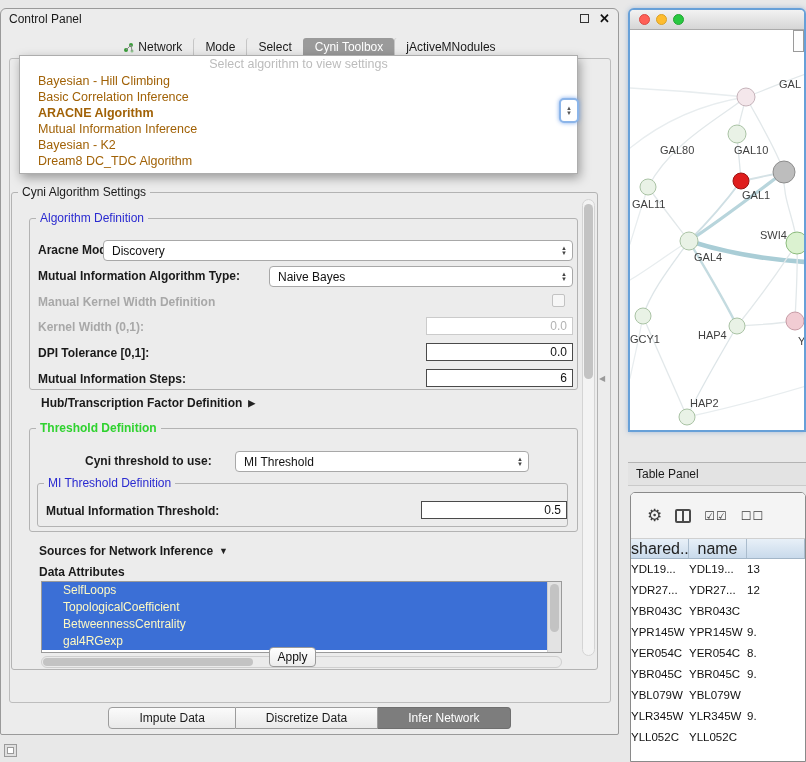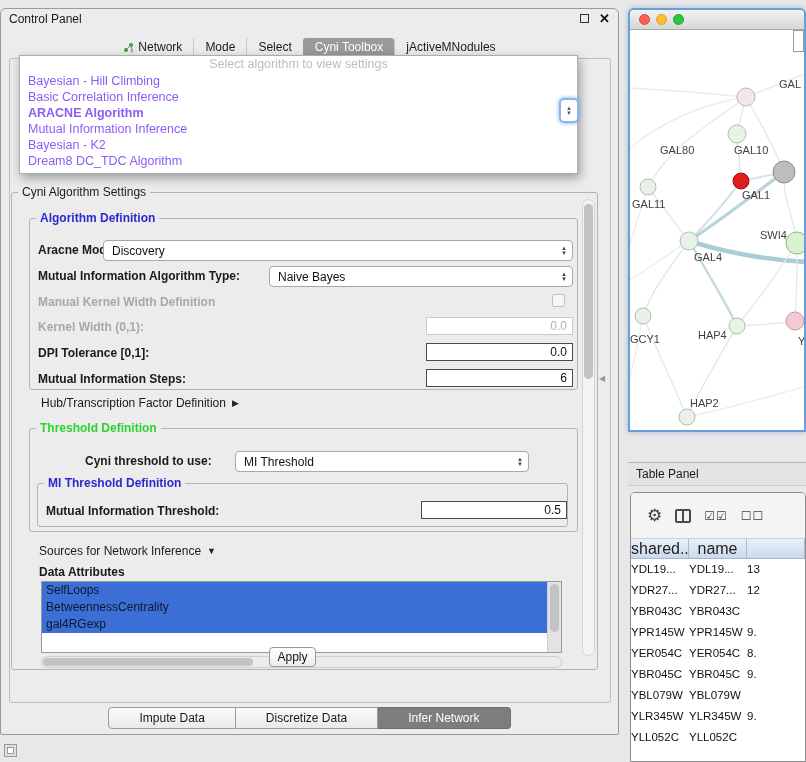--- a/index.html
+++ b/index.html
@@ -17,42 +17,42 @@
 .tab{display:flex;align-items:center;gap:4px;padding:2px 11px 3px;color:#1a1a1a;border-radius:3px 3px 0 0;white-space:nowrap}
 .tab + .tab{border-left:1px solid #c6c6c6}
 .tab.active{background:#9a9a9a;color:#fff;border-left-color:transparent}
 .frame{position:absolute;left:8px;top:49px;width:602px;height:645px;border:1px solid #bdbdbd;border-radius:3px}
 
 #combo-remnant{position:absolute;left:558px;top:89px;width:20px;height:25px;background:#fff;border:2px solid #8cb5e9;border-radius:5px;box-shadow:0 0 4px rgba(110,160,235,.9);z-index:60;display:flex;flex-direction:column;align-items:center;justify-content:center}
 #combo-remnant i{font-style:normal;font-size:6px;line-height:5px;color:#555}
 
 #algo-popup{position:absolute;left:18px;top:46px;width:559px;height:119px;background:#fff;border:1px solid #adadad;box-shadow:2px 4px 10px rgba(0,0,0,.35);z-index:50}
 .menu-placeholder{height:17px;line-height:17px;text-align:center;color:#bcbcbc;font-size:12.5px}
-.menu-item{height:16px;line-height:16px;padding-left:8px;font-size:12.5px;color:#8b5cf6;white-space:nowrap}
+.menu-item{height:16px;line-height:16px;padding-left:18px;font-size:12.5px;color:#a16207;white-space:nowrap}
 .menu-item.bold{font-weight:bold}
 
 .groupbox{position:absolute;border:1px solid #b3b3b3;border-radius:3px}
 .legend{position:absolute;top:-8px;left:6px;background:#ececec;padding:0 4px;color:#1a1a1a;white-space:nowrap}
-.legend.blue{color:#2a2ad0;font-weight:bold}
+.legend.blue{color:#2a2ad0;font-weight:normal}
 .legend.green{color:#2fd22f;font-weight:bold}
 .lbl{position:absolute;font-weight:bold;color:#1a1a1a;white-space:nowrap}
 .lbl.disabled{color:#a8a8a8}
 .combo{position:absolute;height:21px;background:#fff;border:1px solid #a8a8a8;border-radius:4px;display:flex;align-items:center;padding-left:8px}
 .combo .arrows{margin-left:auto;padding-right:5px;display:flex;flex-direction:column;align-items:center}
 .combo .arrows i{font-style:normal;font-size:6px;line-height:5px;color:#444}
 .field{position:absolute;height:18px;background:#fff;border:1px solid #8f8f8f;display:flex;align-items:center;justify-content:flex-end;padding-right:5px}
 .field.disabled{border-color:#cbcbcb;color:#b3b3b3}
 .field.strong{border-color:#4a4a4a}
 .checkbox{position:absolute;width:13px;height:13px;background:#f6f6f6;border:1px solid #c2c2c2;border-radius:2px}
 .v-scroll{position:absolute;width:13px;background:#f3f3f3;border:1px solid #d4d4d4;border-radius:7px}
 .v-thumb{position:absolute;left:1px;width:9px;background:#c3c3c3;border-radius:5px}
-.hub-row,.sources-row{position:absolute;display:flex;align-items:center;gap:6px;font-weight:normal;color:#1a1a1a}
+.hub-row,.sources-row{position:absolute;display:flex;align-items:center;gap:6px;font-weight:bold;color:#1a1a1a}
 .tri{font-size:9px;color:#222}
 #attr-list{position:absolute;background:#fff;border:1px solid #9a9a9a;overflow:hidden}
-.attr-row{height:17px;line-height:17px;background:#3b6fd6;color:#0f172a;padding-left:4px;width:calc(100% - 14px);white-space:nowrap}
+.attr-row{height:17px;line-height:17px;background:#3b6fd6;color:#fef9c3;padding-left:21px;width:calc(100% - 14px);white-space:nowrap}
 .attr-scroll{position:absolute;right:0;top:0;bottom:0;width:14px;background:#e3e3e3;border-left:1px solid #cfcfcf}
 .attr-scroll .v-thumb{top:2px;height:48px;left:2px}
 .h-scroll{position:absolute;height:12px;background:#ebebeb;border:1px solid #cfcfcf;border-radius:6px}
 .h-thumb{position:absolute;top:1px;left:1px;height:8px;width:210px;background:#c3c3c3;border-radius:4px}
 #apply-btn{position:absolute;left:268px;top:638px;width:47px;height:20px;border:1px solid #9a9a9a;border-radius:4px;background:linear-gradient(#ffffff,#ececec);display:flex;align-items:center;justify-content:center}
 .bottom-tabs{position:absolute;top:698px;left:0;right:0;display:flex;justify-content:center}
 .seg{padding:3px 30px;border:1px solid #9c9c9c;border-left:none;background:linear-gradient(#fbfbfb,#e9e9e9);color:#1a1a1a;white-space:nowrap}
 .seg:first-child{border-left:1px solid #9c9c9c;border-radius:4px 0 0 4px}
 .seg:last-child{border-radius:0 4px 4px 0}
 .seg.active{background:#7d7d7d;color:#fff;border-color:#6f6f6f}
@@ -205,20 +205,21 @@
       <span>Sources for Network Inference</span>
       <span class="tri">▼</span>
     </div>
     <span class="lbl" style="left:27px;top:372px">Data Attributes</span>
 
     <div id="attr-list" style="left:29px;top:388px;width:521px;height:72px">
       <div class="attr-scroll">
           <span class="v-thumb"></span>
         </div>
     <div class="attr-row">SelfLoops</div>
+        <div class="attr-row">TopologicalCoefficient</div>
         <div class="attr-row">BetweennessCentrality</div>
         <div class="attr-row">gal4RGexp</div>
       </div>
     <div class="h-scroll" style="left:29px;top:463px;width:521px">
         <span class="h-thumb"></span>
       </div>
 
     <div class="v-scroll" style="left:570px;top:6px;height:457px">
       <span class="v-thumb" style="top:4px;height:175px"></span>
     </div>

